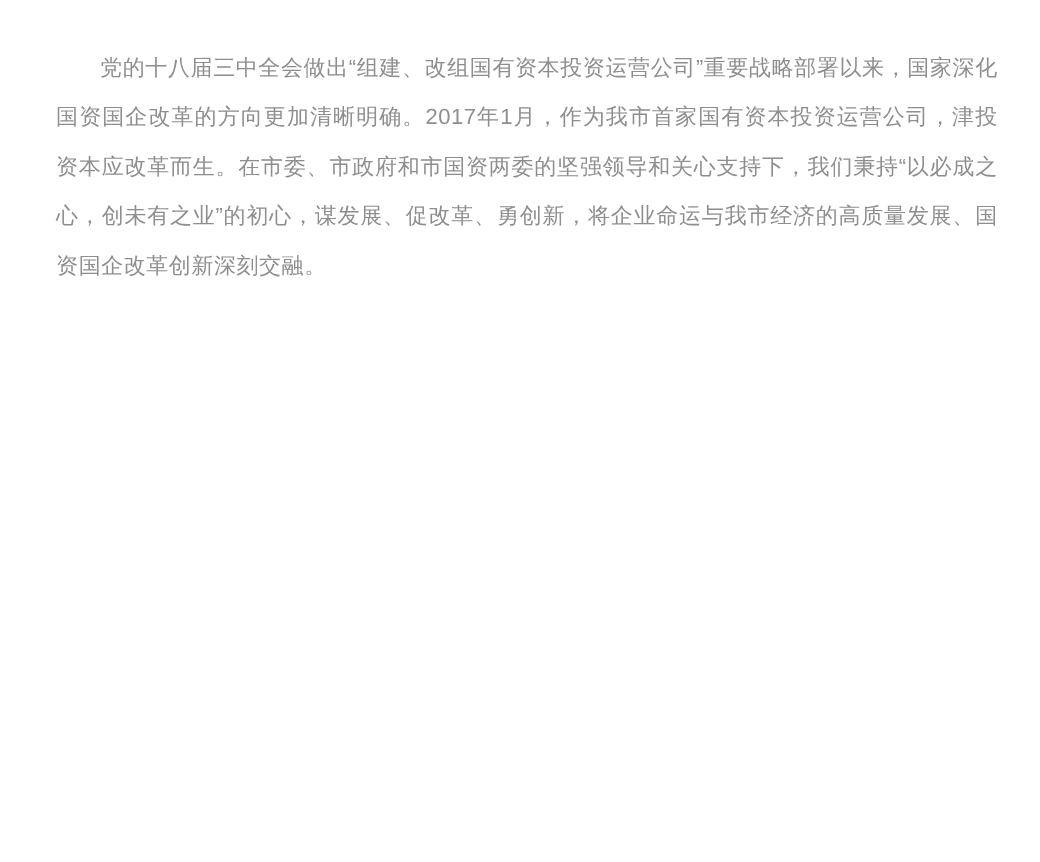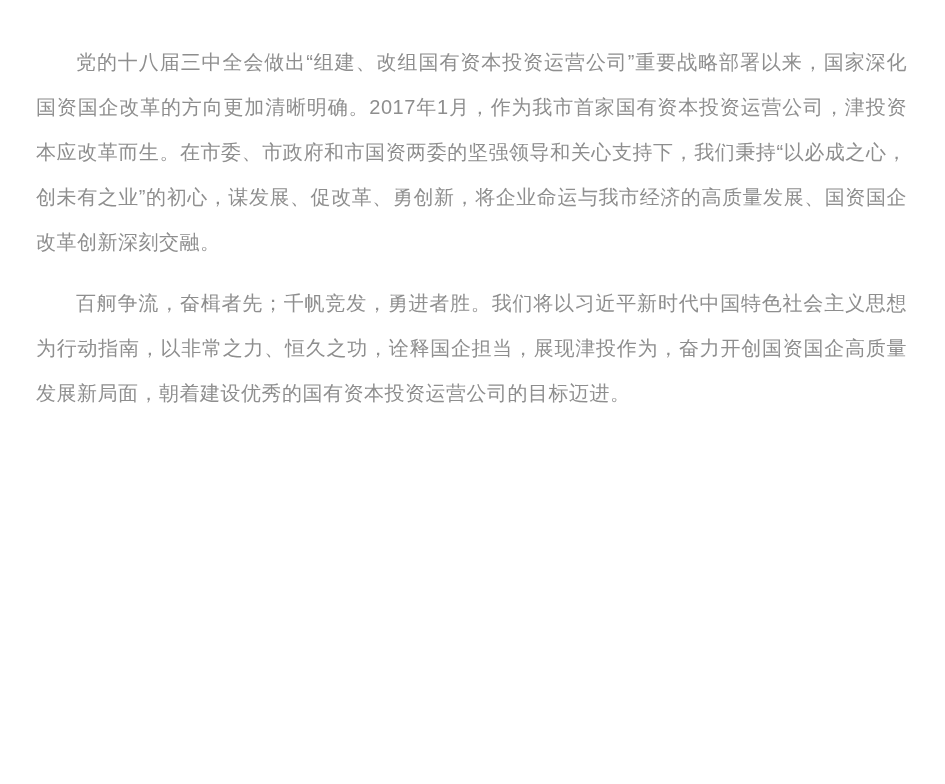--- a/index.html
+++ b/index.html
@@ -9,21 +9,21 @@
   }
   body {
     width: 945px;
     height: 784px;
     overflow: hidden;
   }
   .doc-page {
     box-sizing: border-box;
     width: 945px;
     height: 739px;
-    padding: 40px 38px 0 36px;
+    padding: 40px 38px 0 51px;
     background: #ffffff;
     font-family: "Liberation Sans", "DejaVu Sans", sans-serif;
     font-size: 20px;
     line-height: 45px;
     color: #8e8e8e;
     font-weight: 300;
     letter-spacing: 0.5px;
   }
   .doc-paragraph {
     margin: 0 0 16px 0;
@@ -31,14 +31,13 @@
     text-justify: inter-ideograph;
     text-indent: 2em;
     word-break: break-all;
   }
 </style>
 </head>
 <body>
 
 <div class="doc-page">
   <p class="doc-paragraph">党的十八届三中全会做出“组建、改组国有资本投资运营公司”重要战略部署以来，国家深化国资国企改革的方向更加清晰明确。2017年1月，作为我市首家国有资本投资运营公司，津投资本应改革而生。在市委、市政府和市国资两委的坚强领导和关心支持下，我们秉持“以必成之心，创未有之业”的初心，谋发展、促改革、勇创新，将企业命运与我市经济的高质量发展、国资国企改革创新深刻交融。</p>
-  <p class="doc-paragraph">百舸争流，奋楫者先；千帆竞发，勇进者胜。我们将以习近平新时代中国特色社会主义思想为行动指南，以非常之力、恒久之功，诠释国企担当，展现津投作为，奋力开创国资国企高质量发展新局面，朝着建设优秀的国有资本投资运营公司的目标迈进。</p>
 </div>
 
 </body></html>

